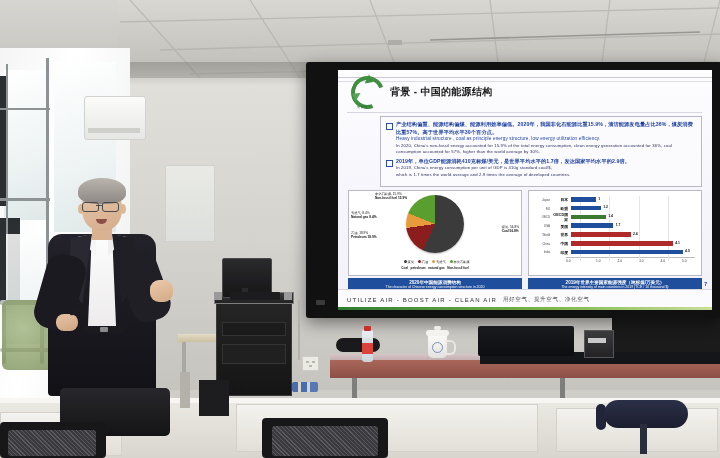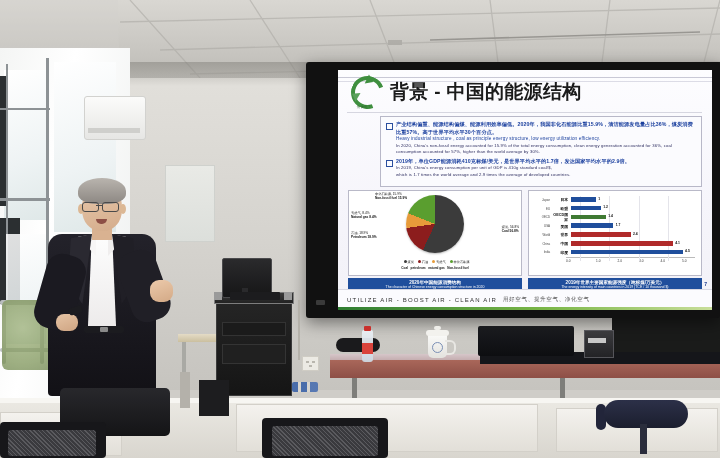--- a/index.html
+++ b/index.html
@@ -54,21 +54,21 @@
   .logo-ring{position:absolute;left:4px;top:1px;width:25px;height:25px;border-radius:50%;
     border:4px solid #3f8f3f;border-right-color:transparent;transform:rotate(25deg);}
   .logo-arrow{position:absolute;left:18px;top:2px;width:0;height:0;
     border-left:5px solid transparent;border-right:5px solid transparent;border-bottom:7px solid #3f8f3f;
     transform:rotate(115deg);}
   .logo-arrow2{position:absolute;left:3px;top:17px;width:0;height:0;
     border-left:5px solid transparent;border-right:5px solid transparent;border-bottom:7px solid #59a05a;
     transform:rotate(-60deg);}
   .logo-text{position:absolute;left:0;bottom:-1px;width:34px;text-align:center;
     font-size:3.4px;color:#2f6b2f;letter-spacing:.2px;line-height:1.15;}
-  .slide-title{font-size:19px;font-weight:bold;color:#1b1b1b;margin-left:9px;letter-spacing:.3px;}
+  .slide-title{font-size:10px;font-weight:bold;color:#1b1b1b;margin-left:9px;letter-spacing:.3px;}
   .title-rule{position:absolute;left:9px;right:10px;bottom:1px;height:1px;background:#d6d6e0;}
 
   
   .bullet-box{margin:2px 10px 0 42px;border:1px solid #b8b8c8;background:#fbfbfe;
     padding:4px 5px 5px 5px;}
   .bline{display:flex;gap:3px;margin-bottom:3px;}
   .bsq{flex:0 0 5px;width:5px;height:5px;border:1px solid #2b4f9e;margin-top:2px;}
   .btext{flex:1;}
   .cn{color:#1a3f9e;font-weight:bold;font-size:5.2px;line-height:1.45;letter-spacing:.1px;}
   .en{color:#1a3f9e;font-size:4.6px;line-height:1.45;letter-spacing:.15px;}

